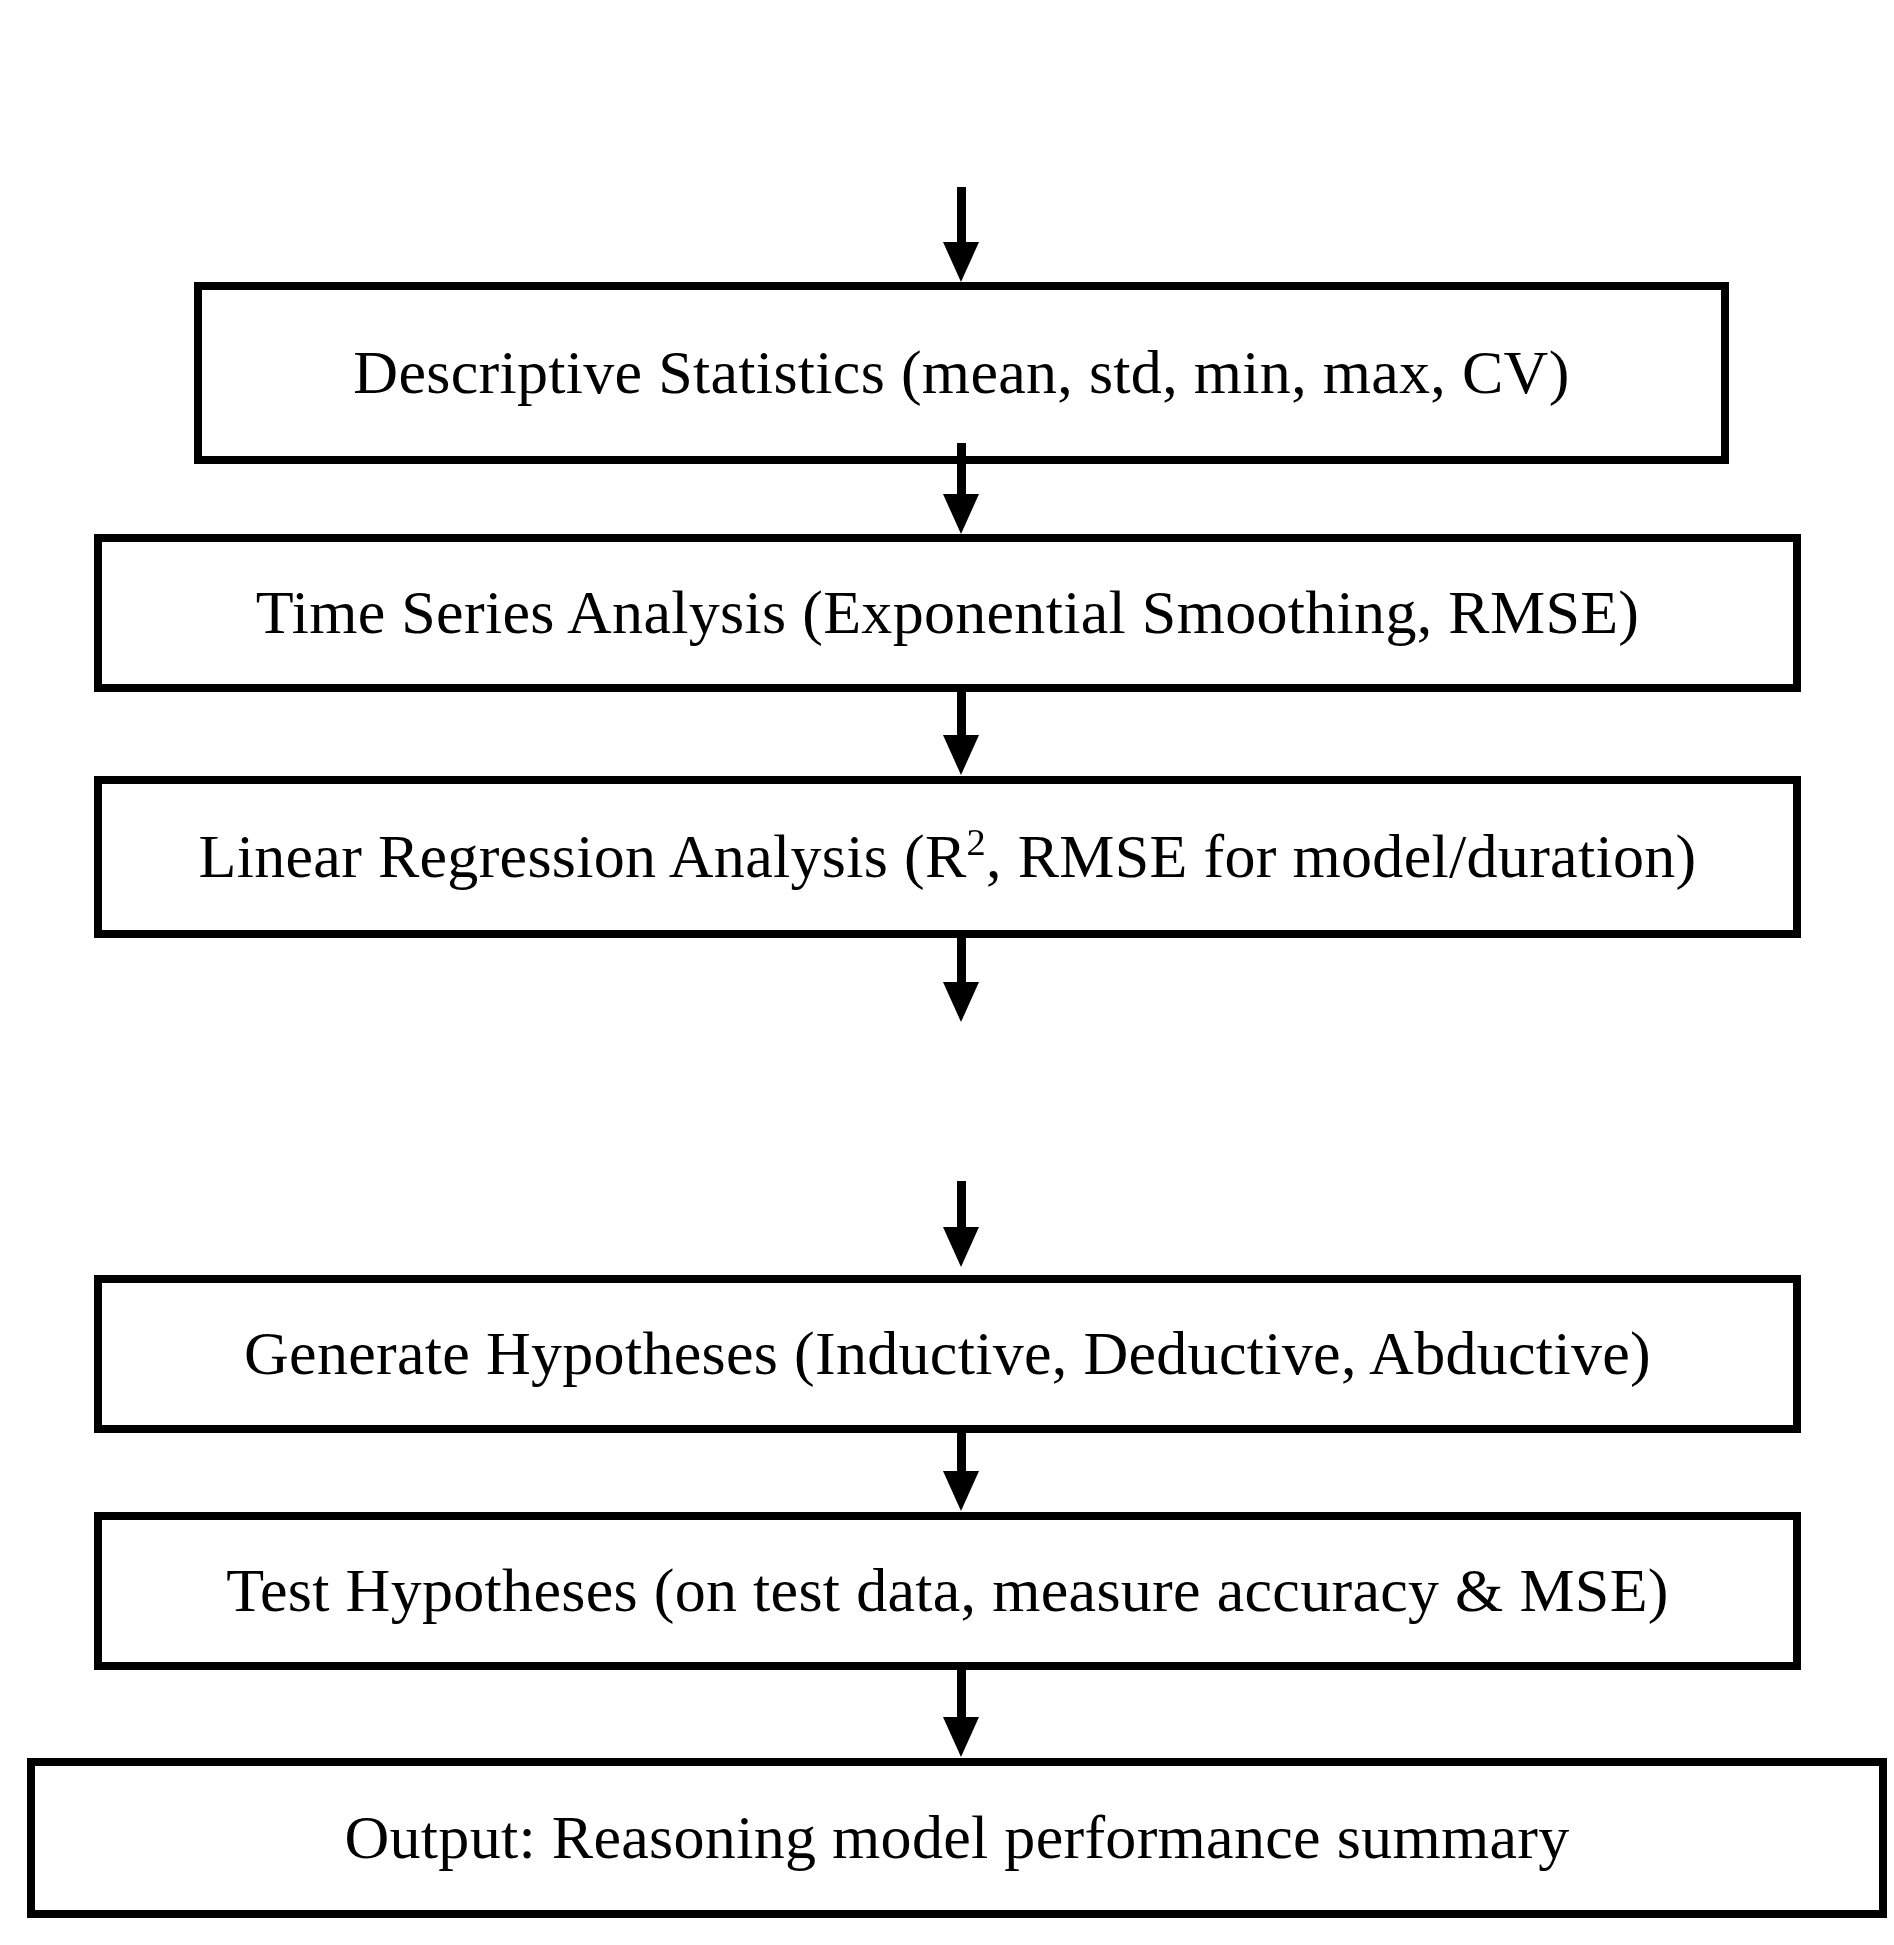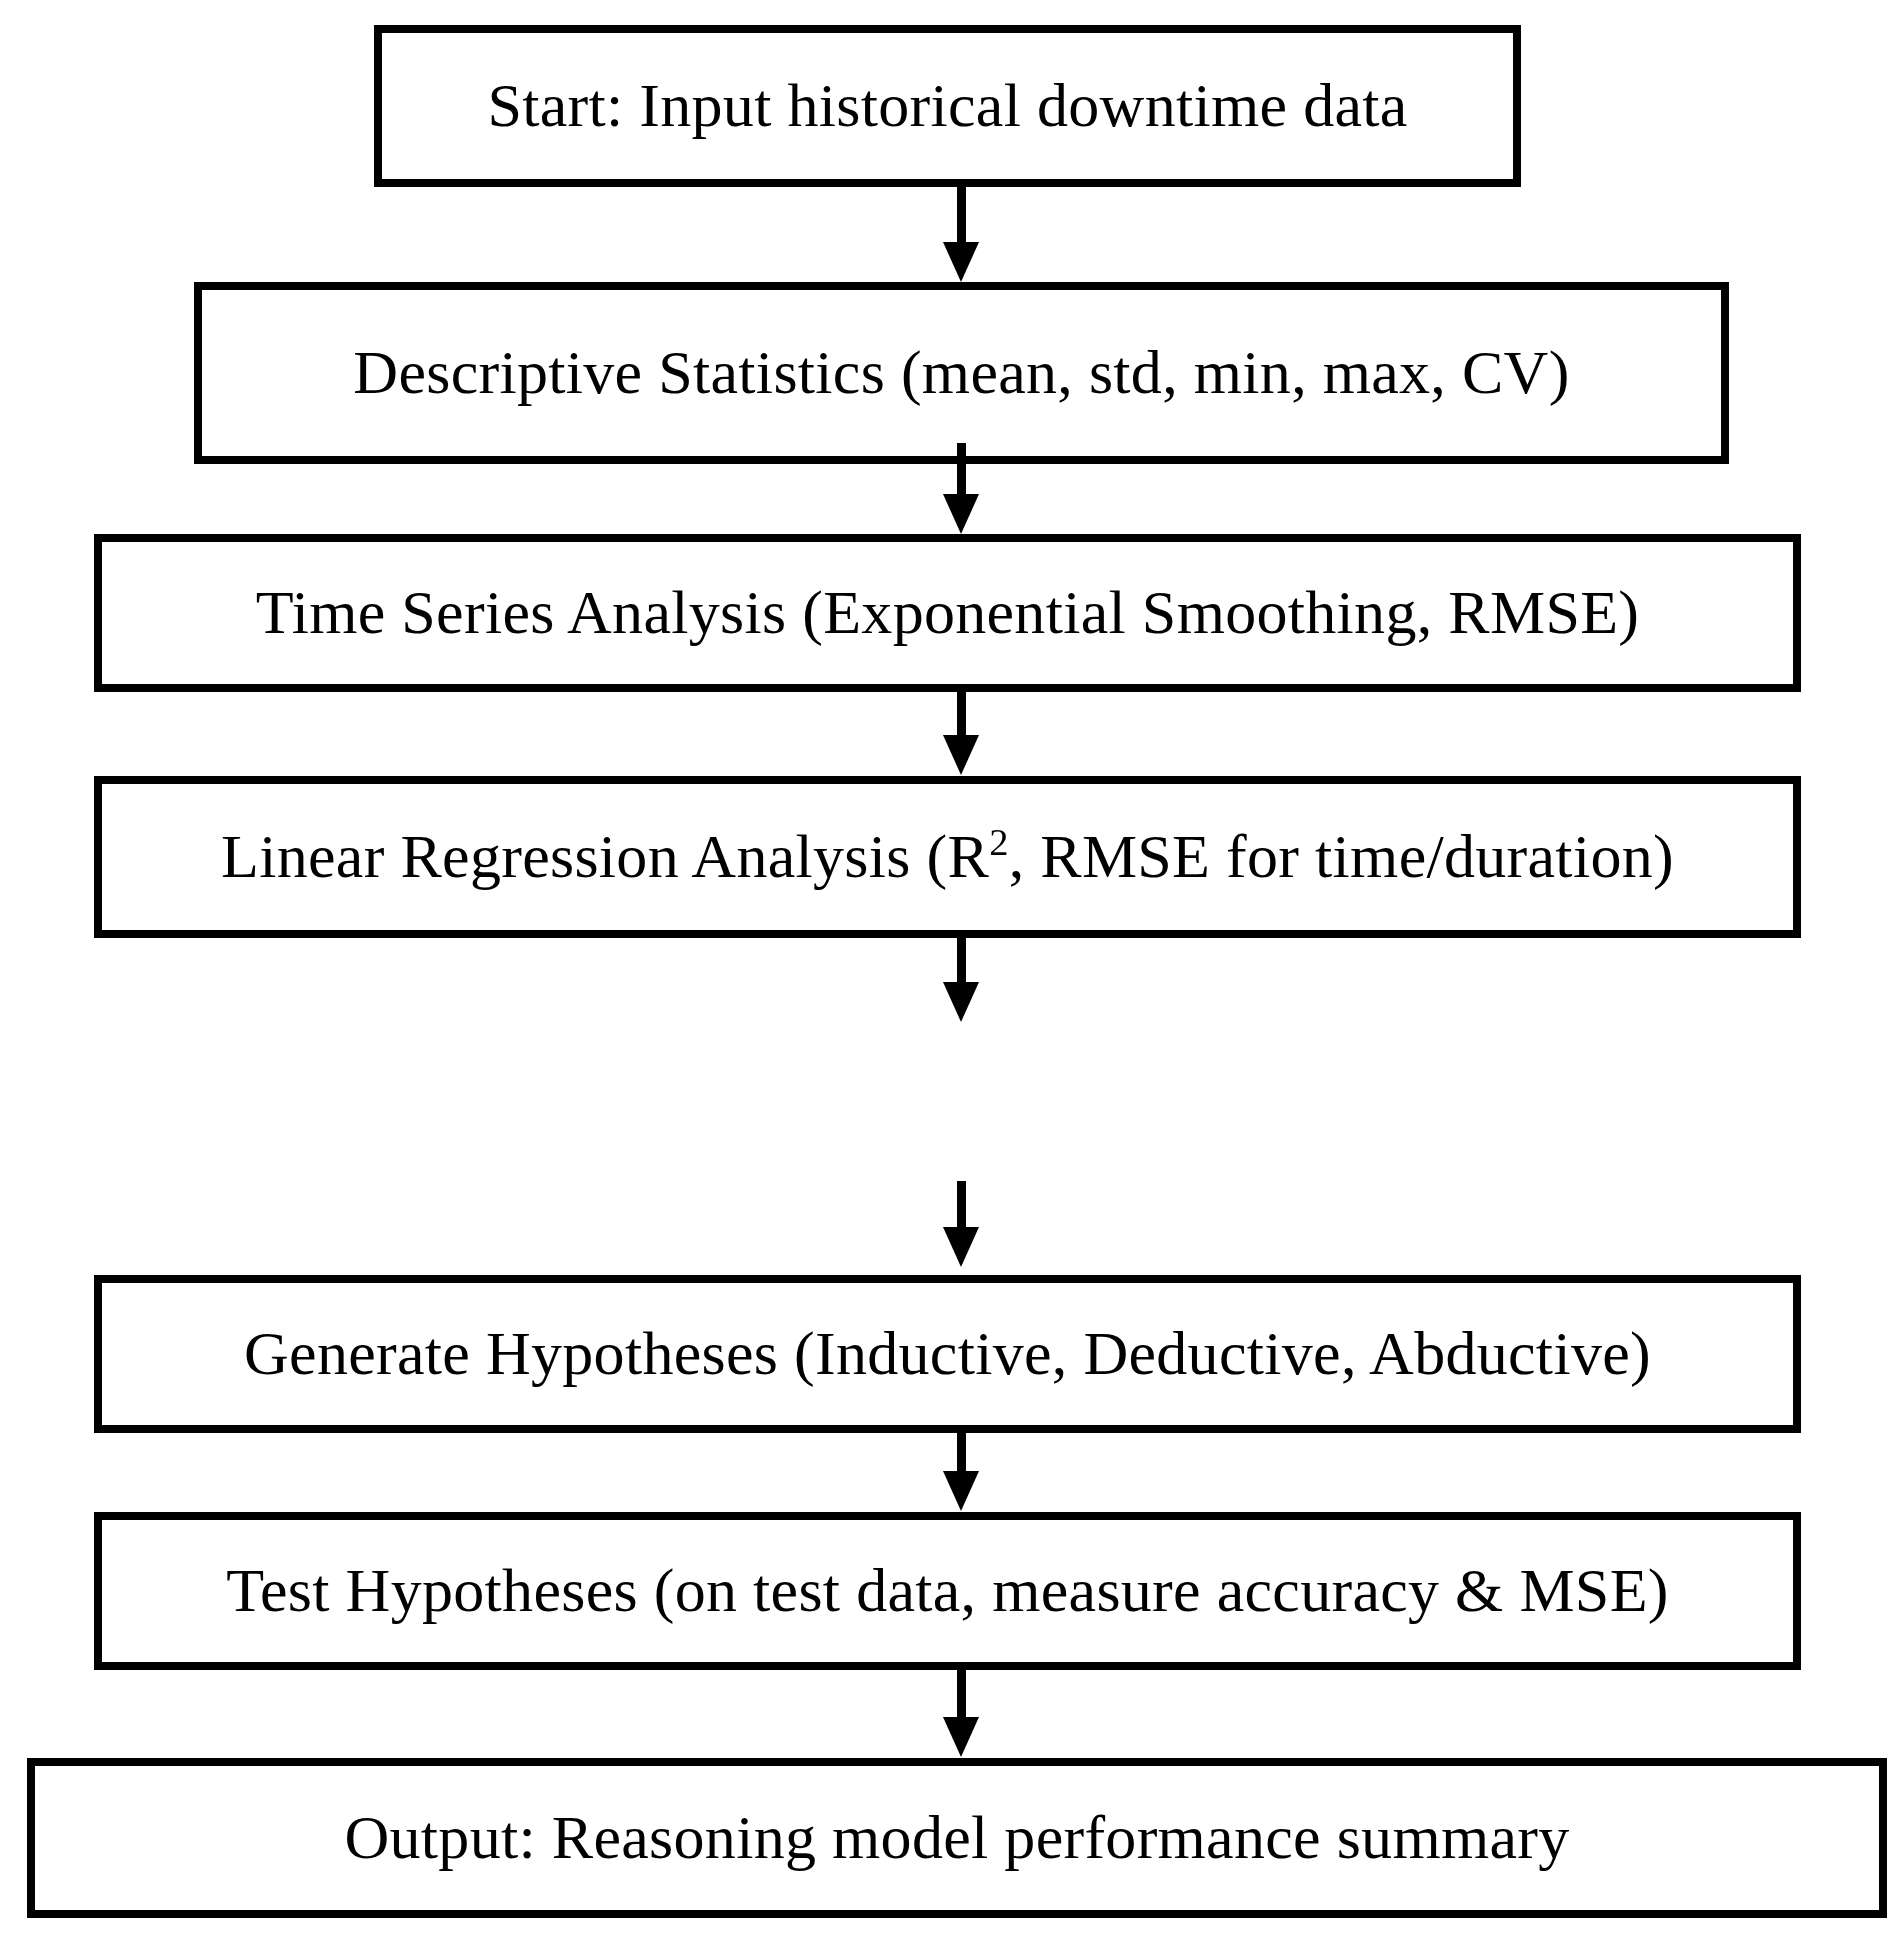--- a/index.html
+++ b/index.html
@@ -91,23 +91,20 @@
   #conn-6 .head  { top: 46px; }
   #conn-7 { top: 1670px; height: 88px; }
   #conn-7 .shaft { height: 47px; }
   #conn-7 .head  { top: 47px; }
 </style>
 </head>
 <body>
 
 <div id="canvas">
 
-  <div class="node" id="node-start">
-    <span class="label">Start: Input historical downtime data</span>
-  </div>
 
   <div class="connector" id="conn-1">
     <div class="shaft"></div>
     <div class="head"></div>
   </div>
 
   <div class="node" id="node-descriptive">
     <span class="label">Descriptive Statistics (mean, std, min, max, CV)</span>
   </div>
 
@@ -119,21 +116,21 @@
   <div class="node" id="node-timeseries">
     <span class="label">Time Series Analysis (Exponential Smoothing, RMSE)</span>
   </div>
 
   <div class="connector" id="conn-3">
     <div class="shaft"></div>
     <div class="head"></div>
   </div>
 
   <div class="node" id="node-regression">
-    <span class="label"><span>Linear Regression Analysis (R</span><sup>2</sup><span>, RMSE for time/duration)</span></span>
+    <span class="label"><span>Linear Regression Analysis (R</span><sup>2</sup><span>, RMSE for model/duration)</span></span>
   </div>
 
   <div class="connector" id="conn-4">
     <div class="shaft"></div>
     <div class="head"></div>
   </div>
 
 
   <div class="connector" id="conn-5">
     <div class="shaft"></div>

